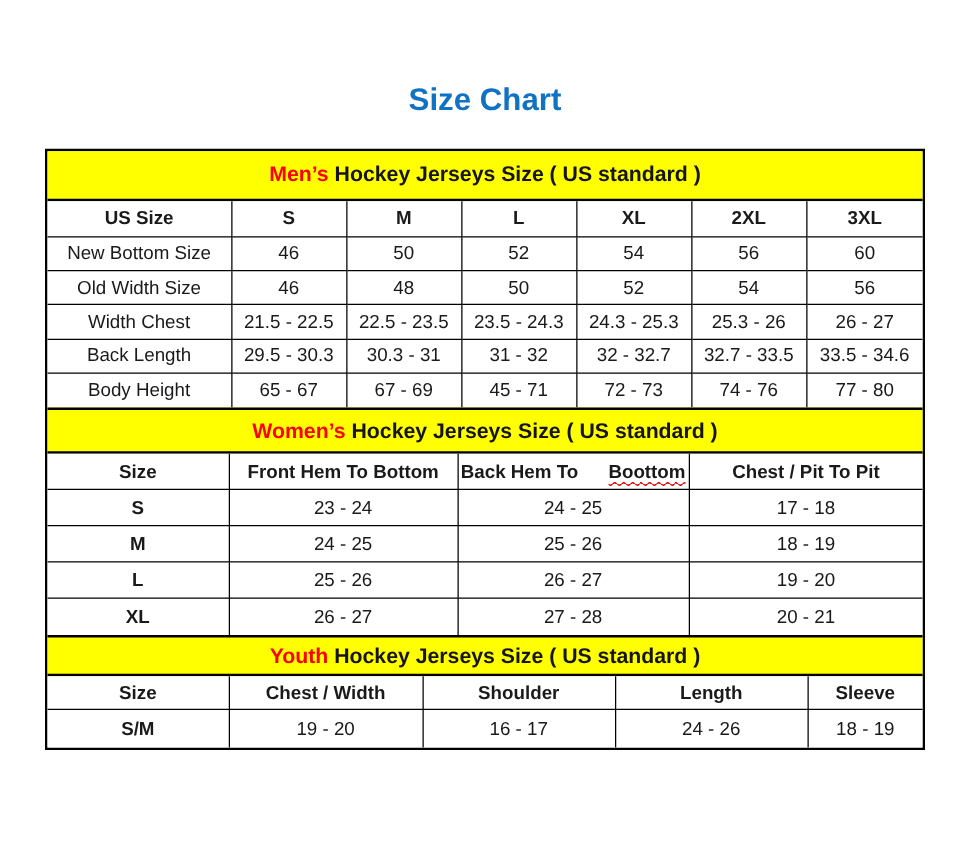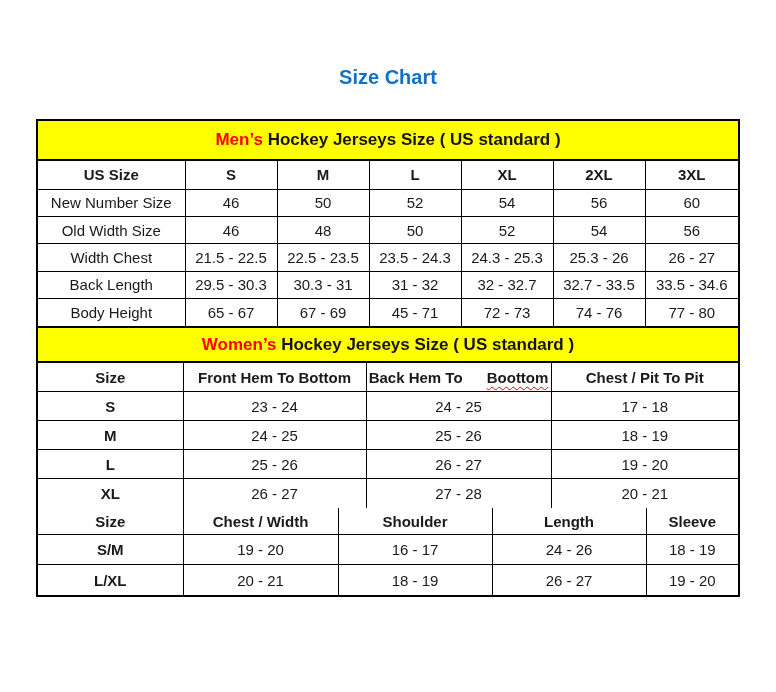--- a/index.html
+++ b/index.html
@@ -9,21 +9,21 @@
     position: relative;
     font-family: "Liberation Sans", sans-serif;
     color: #1a1a1a;
     overflow: hidden;
   }
   .title {
     position: absolute;
     top: 66px; left: 0; width: 776px;
     margin: 0;
     text-align: center;
-    font-size: 20px;
+    font-size: 25px;
     font-weight: bold;
     color: #0f72c2;
     letter-spacing: 0px;
   }
   .chart {
     position: absolute;
     left: 36px; top: 119px;
     width: 700px;
     border: 2px solid #000;
     background: #fff;
@@ -103,21 +103,21 @@
             <th>S</th>
             <th>M</th>
             <th>L</th>
             <th>XL</th>
             <th>2XL</th>
             <th>3XL</th>
           </tr>
         </thead>
       <tbody id="mens-body">
           <tr>
-            <td class="rowlabel">New Number Size</td>
+            <td class="rowlabel">New Bottom Size</td>
             <td>46</td>
             <td>50</td>
             <td>52</td>
             <td>54</td>
             <td>56</td>
             <td>60</td>
           </tr>
           <tr>
             <td class="rowlabel">Old Width Size</td>
             <td>46</td>
@@ -194,20 +194,21 @@
           </tr>
           <tr>
             <td class="rowlabel">XL</td>
             <td>26 - 27</td>
             <td>27 - 28</td>
             <td>20 - 21</td>
           </tr>
         </tbody>
     </table>
 
+    <div class="banner banner-youth"><span class="hl">Youth</span><span> Hockey Jerseys Size ( US standard )</span></div>
     <table class="t-youth">
       <colgroup>
         <col style="width:145px">
           <col style="width:155px">
           <col style="width:154px">
           <col style="width:154px">
           <col style="width:92px">
       </colgroup>
       <thead>
           <tr id="youth-head">
@@ -219,24 +220,17 @@
           </tr>
         </thead>
       <tbody id="youth-body">
           <tr>
             <td class="rowlabel">S/M</td>
             <td>19 - 20</td>
             <td>16 - 17</td>
             <td>24 - 26</td>
             <td>18 - 19</td>
           </tr>
-          <tr>
-            <td class="rowlabel">L/XL</td>
-            <td>20 - 21</td>
-            <td>18 - 19</td>
-            <td>26 - 27</td>
-            <td>19 - 20</td>
-          </tr>
         </tbody>
     </table>
 
   </div>
 </div>
 
 </body></html>

